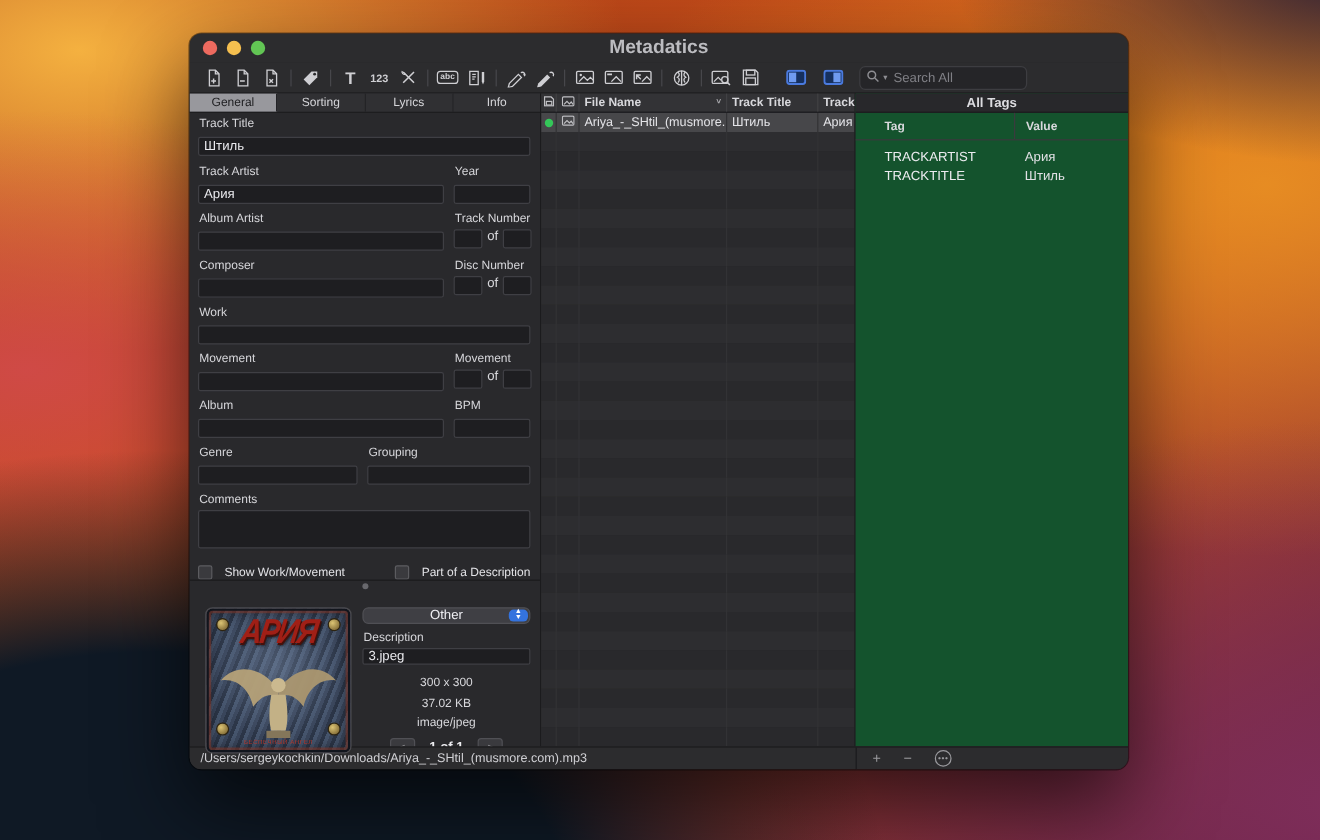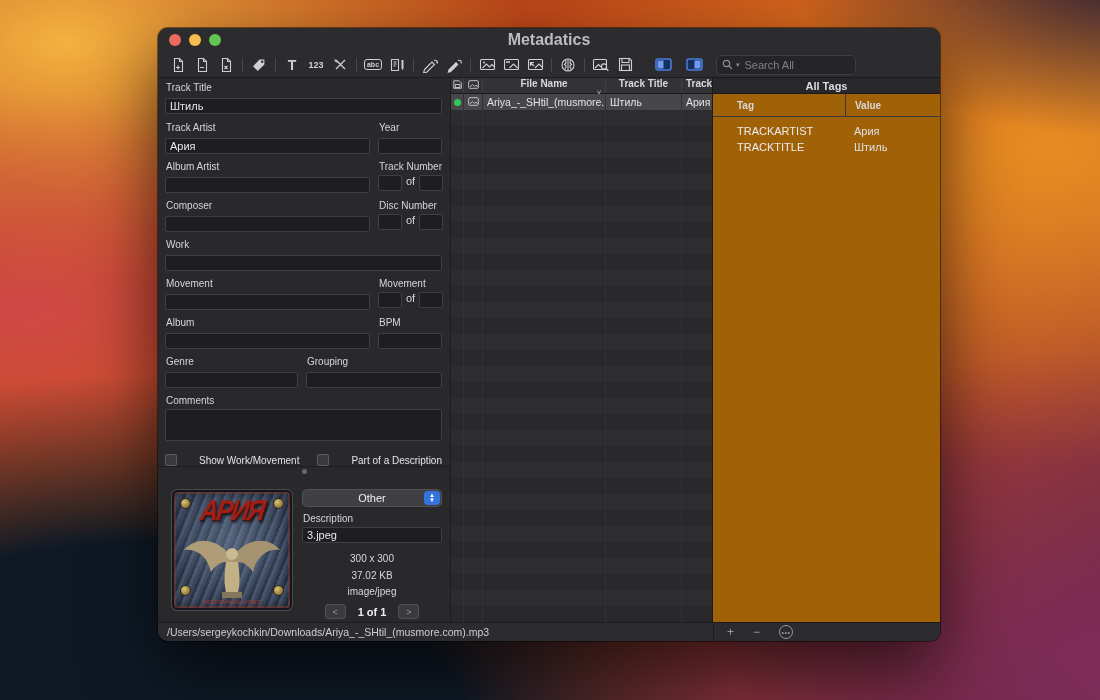--- a/index.html
+++ b/index.html
@@ -53,21 +53,21 @@
   .row2{display:flex;gap:8px;}
   .colL{width:205px;flex:0 0 auto;}
   .colR{flex:1;min-width:0;}
   .numrow{display:flex;gap:4px;}
   .numrow .inp{width:24px;flex:0 0 auto;}
   .oflab{font-size:11px;color:#d6d6da;flex:1;text-align:center;}
   .mt7{margin-top:7px;}.mt8{margin-top:8px;}
   .cmt{height:32px;resize:none;}
   textarea.inp{padding-top:2px;}
   .checks{display:flex;margin-top:9px;align-items:center;}
-  .chk{display:flex;align-items:center;gap:22px;}
+  .chk{display:flex;align-items:center;gap:10px;}
   .box{width:10px;height:10px;background:#3a3a3e;border:1px solid #5c5c60;border-radius:2px;flex:0 0 auto;}
   .chklab{font-size:10px;color:#e2e2e6;}
   .splitter{height:9px;flex:0 0 auto;border-top:1px solid #1b1b1d;display:flex;align-items:center;justify-content:center;}
   .splitdot{width:5px;height:5px;border-radius:50%;background:#68686d;}
   
   .artwork{flex:1;display:flex;padding:13px 8px 0 13px;gap:9px;min-height:0;}
   .cover{width:120px;height:120px;flex:0 0 auto;border-radius:6px;position:relative;overflow:hidden;
     border:1px solid #4a4a4e;
     background:
       radial-gradient(circle at 50% 42%, rgba(150,170,200,.30), rgba(0,0,0,0) 62%),
@@ -87,36 +87,36 @@
   .pcap{position:absolute;right:1px;top:1px;bottom:1px;width:16px;background:#3473de;border-radius:4px;
     display:flex;flex-direction:column;align-items:center;justify-content:center;color:#fff;font-size:6px;line-height:5px;}
   .meta-c{text-align:center;font-size:10px;color:#d8d8dc;}
   .pager{display:flex;align-items:center;justify-content:center;gap:12px;margin-top:7px;}
   .pbtn{width:19px;height:13px;background:#3a3a3e;border:1px solid #505055;border-radius:3px;
     display:flex;align-items:center;justify-content:center;font-size:9px;color:#9a9a9e;}
   .pcount{font-size:11px;font-weight:bold;color:#ececf0;}
   
   .tablep{flex:1;min-width:0;display:flex;flex-direction:column;background:#29292c;border-right:1px solid #1b1b1d;}
   .thead{height:15px;flex:0 0 auto;background:#333336;border-bottom:1px solid #1b1b1d;display:flex;font-size:10px;font-weight:bold;color:#d8d8dc;}
-  .hc{display:flex;align-items:center;padding:0 4px;border-right:1px solid #414144;box-sizing:border-box;flex-direction:column;}
+  .hc{display:flex;align-items:center;padding:0 4px;border-right:1px solid #414144;box-sizing:border-box;}
   .tbody{flex:1;overflow:hidden;}
   .trow{height:16px;display:flex;font-size:10.5px;color:#e4e4e8;}
   .trow:nth-child(even){background:#2d2d30;}
   .trow:nth-child(odd){background:#29292c;}
   .trow.selected{background:#47474a;}
   .tc{display:flex;align-items:center;padding:0 4px;border-right:1px solid #323235;box-sizing:border-box;overflow:hidden;white-space:nowrap;}
   .c-status{width:13px;flex:0 0 auto;justify-content:center;padding:0;}
   .c-art{width:19px;flex:0 0 auto;justify-content:center;padding:0;}
   .c-file{width:123px;flex:0 0 auto;}
   .c-title{width:76px;flex:0 0 auto;}
   .c-artist{flex:1;border-right:none;}
   .gdot{width:7px;height:7px;border-radius:50%;background:#34c759;}
   .fchev{margin-left:auto;font-size:7px;color:#a8a8ac;}
   
-  .tags{width:227px;flex:0 0 auto;background:#a16207;display:flex;flex-direction:column;}
+  .tags{width:227px;flex:0 0 auto;background:#14532d;display:flex;flex-direction:column;}
   .tags-title{height:15px;flex:0 0 auto;display:flex;align-items:center;justify-content:center;
     font-size:11px;font-weight:bold;color:#dcdce0;background:#28282b;border-bottom:1px solid #1b1b1d;}
   .tags-head{height:22px;flex:0 0 auto;display:flex;align-items:center;border-bottom:1px solid #3a3a3e;font-size:10px;font-weight:bold;color:#d8d8dc;}
   .th-tag{width:132px;padding-left:24px;box-sizing:border-box;}
   .th-val{flex:1;border-left:1px solid #3a3a3e;padding-left:9px;align-self:stretch;display:flex;align-items:center;}
   .tags-body{flex:1;padding-top:6px;}
   .tagrow{height:16px;display:flex;align-items:center;font-size:11px;}
   .tg-name{width:132px;padding-left:24px;box-sizing:border-box;color:#ececf0;}
   .tg-val{flex:1;padding-left:9px;color:#e0e0e4;}
   
@@ -305,20 +305,26 @@
               <path d="m7 7 3 3"></path>
             </svg></span>
         <span class="schev">▾</span>
         <input type="text" placeholder="Search All" style="">
       </div>
     </div>
 
     <div class="content">
 
       <div class="left">
+        <div class="tabs">
+          <div class="tab sel">General</div>
+          <div class="tab">Sorting</div>
+          <div class="tab">Lyrics</div>
+          <div class="tab">Info</div>
+        </div>
 
         <div class="form">
           <div class="lab">Track Title</div>
           <input class="inp" value="Штиль" style="">
 
           <div class="row2 mt8">
             <div class="colL">
               <div class="lab">Track Artist</div>
               <input class="inp" value="Ария" style="">
             </div>

